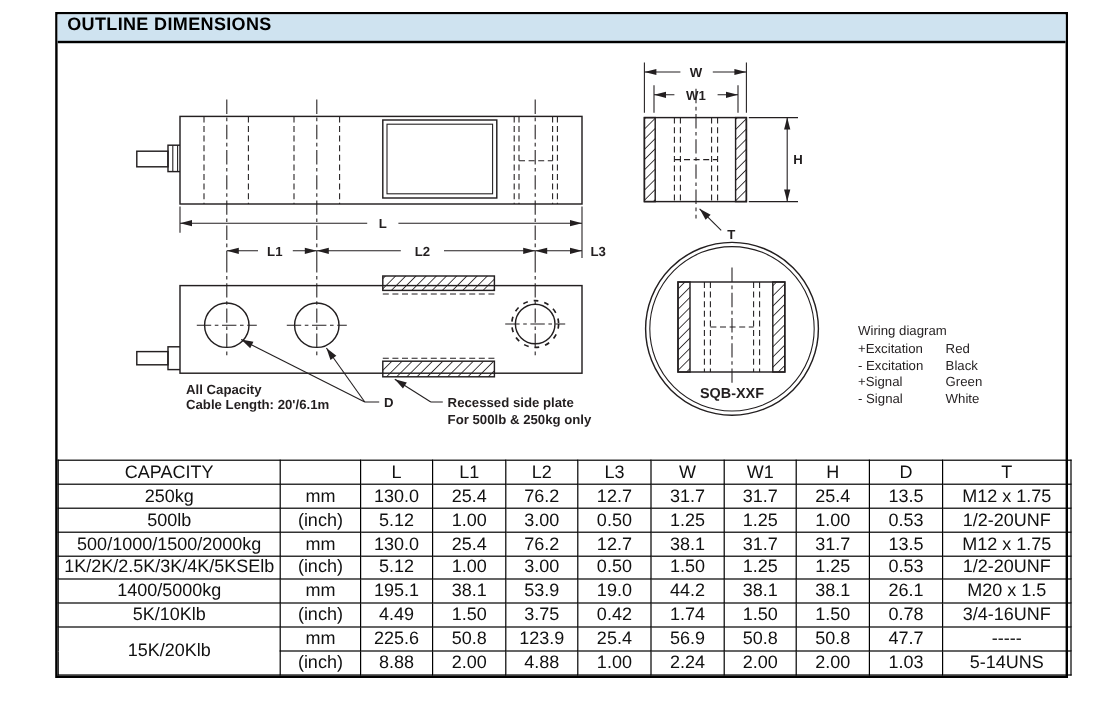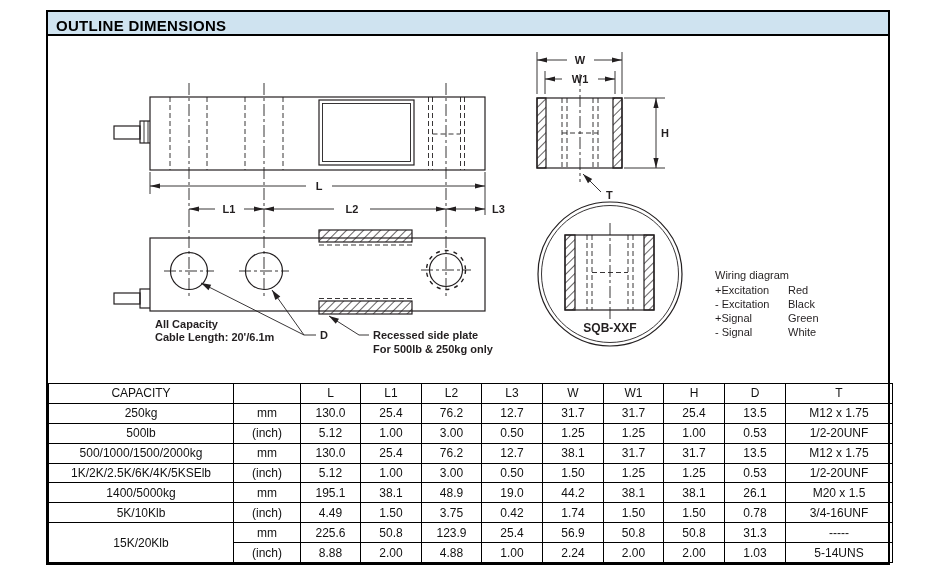--- a/index.html
+++ b/index.html
@@ -8,29 +8,29 @@
     font-family:"Liberation Sans",sans-serif;color:#1a1a1a;
     -webkit-font-smoothing:antialiased;
   }
   .frame{
     position:absolute;left:46px;top:10px;width:844px;height:555px;
     border:2px solid #000;box-sizing:border-box;background:#fff;
     display:flex;flex-direction:column;
   }
   .titlebar{
     height:24px;flex:0 0 24px;background:#cfe3f0;border-bottom:2px solid #000;
-    box-sizing:border-box;display:flex;align-items:flex-end;
+    box-sizing:border-box;display:flex;align-items:flex-start;
     font-weight:700;font-size:15px;letter-spacing:.3px;padding-left:8px;color:#000;
   }
   .drawing{flex:0 0 347px;position:relative;}
   .drawing svg{display:block;}
   .tablewrap{flex:1 1 auto;}
   table.dim{
     width:100%;height:100%;border-collapse:collapse;table-layout:fixed;
-    font-size:12px;color:#111;
+    font-size:15px;color:#111;
   }
   table.dim td{
     border:1px solid #000;text-align:center;vertical-align:middle;
     padding:0 2px;overflow:hidden;white-space:nowrap;
   }
   
   text{font-family:"Liberation Sans",sans-serif;fill:#231f20;}
   .dimlbl{font-size:11px;font-weight:700;}
   .note{font-size:11px;font-weight:700;}
   .model{font-size:12px;font-weight:700;}
@@ -297,38 +297,38 @@
         <td>25.4</td>
         <td>76.2</td>
         <td>12.7</td>
         <td>38.1</td>
         <td>31.7</td>
         <td>31.7</td>
         <td>13.5</td>
         <td>M12 x 1.75</td>
       </tr>
       <tr>
-        <td>1K/2K/2.5K/6K/4K/5KSElb</td>
+        <td>1K/2K/2.5K/3K/4K/5KSElb</td>
         <td>(inch)</td>
         <td>5.12</td>
         <td>1.00</td>
         <td>3.00</td>
         <td>0.50</td>
         <td>1.50</td>
         <td>1.25</td>
         <td>1.25</td>
         <td>0.53</td>
         <td>1/2-20UNF</td>
       </tr>
       <tr>
         <td>1400/5000kg</td>
         <td>mm</td>
         <td>195.1</td>
         <td>38.1</td>
-        <td>48.9</td>
+        <td>53.9</td>
         <td>19.0</td>
         <td>44.2</td>
         <td>38.1</td>
         <td>38.1</td>
         <td>26.1</td>
         <td>M20 x 1.5</td>
       </tr>
       <tr>
         <td>5K/10Klb</td>
         <td>(inch)</td>
@@ -345,21 +345,21 @@
       <tr>
         <td rowspan="2">15K/20Klb</td>
         <td>mm</td>
         <td>225.6</td>
         <td>50.8</td>
         <td>123.9</td>
         <td>25.4</td>
         <td>56.9</td>
         <td>50.8</td>
         <td>50.8</td>
-        <td>31.3</td>
+        <td>47.7</td>
         <td>-----</td>
       </tr>
       <tr>
         <td>(inch)</td>
         <td>8.88</td>
         <td>2.00</td>
         <td>4.88</td>
         <td>1.00</td>
         <td>2.24</td>
         <td>2.00</td>

